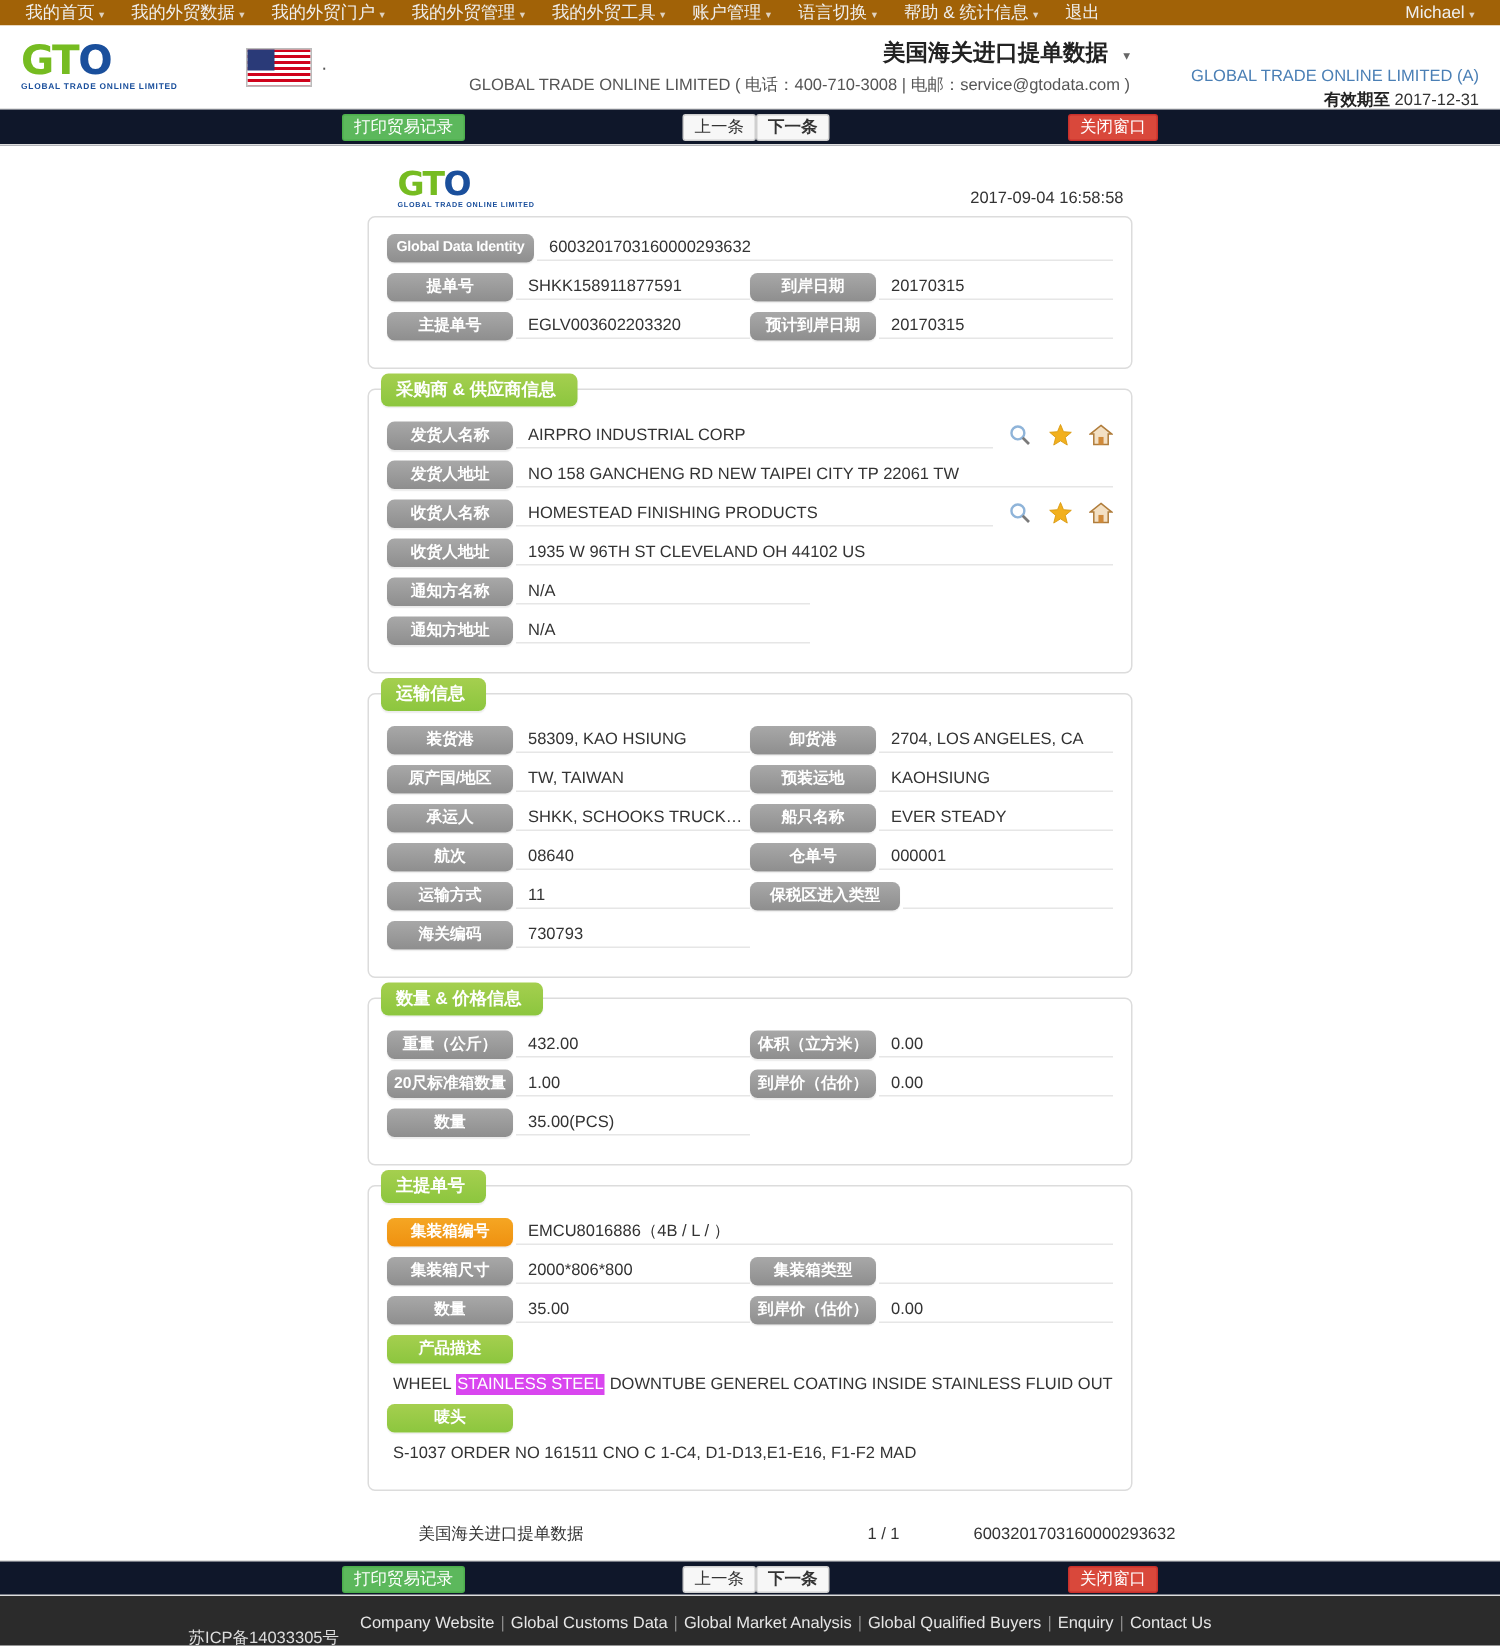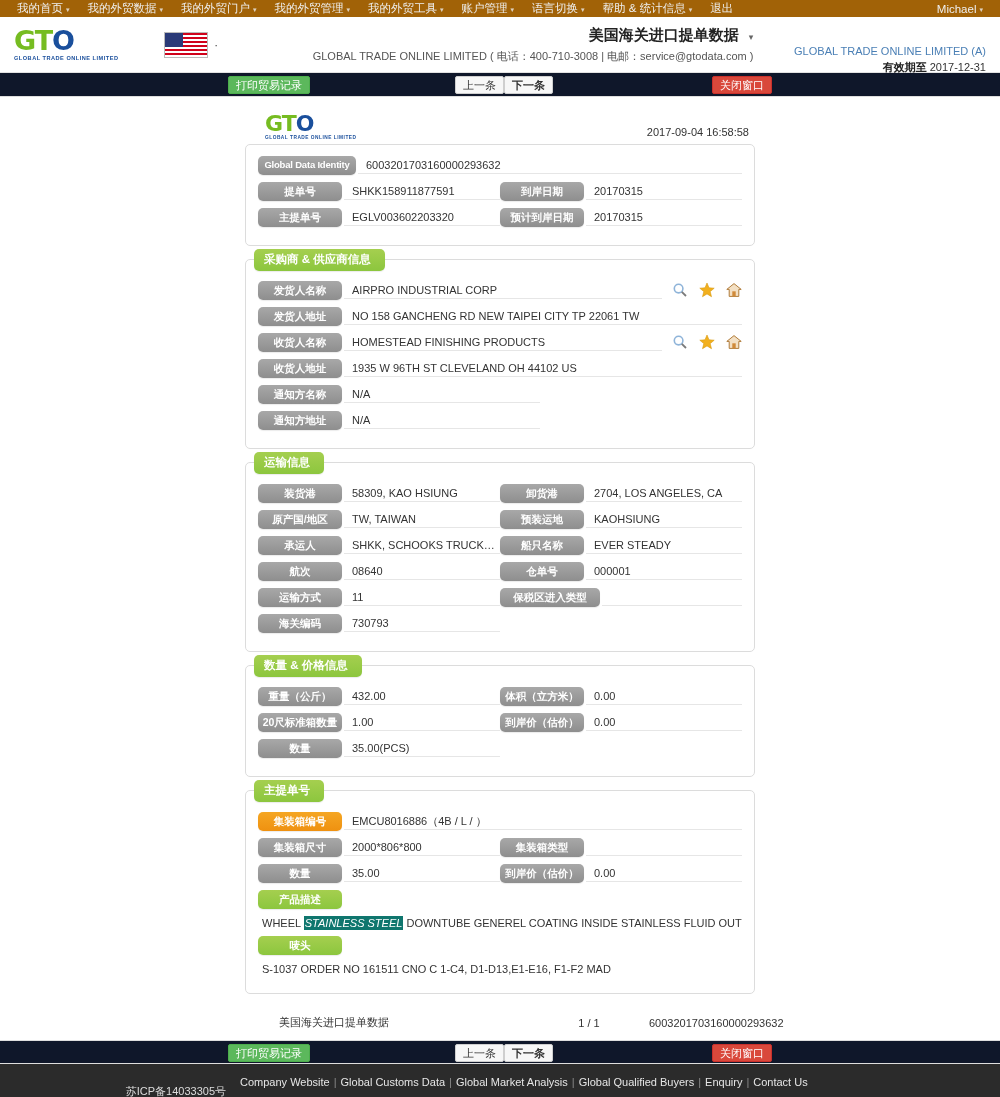--- a/index.html
+++ b/index.html
@@ -121,21 +121,21 @@
   }
   .val.short{ max-width:196px; }
 
   .icons{ flex:none; display:flex; gap:11px; padding-left:10px; align-items:center;}
   .ico{ width:16px; height:16px; cursor:pointer; display:block;}
 
   .fulltext{
     font-size:11px; color:#333; padding:4px 2px 4px 4px; line-height:15px;
     white-space:nowrap; overflow:hidden;
   }
-  .hl{ background:#0f766e; color:#fff; padding:1px 1px;font-style:italic;}
+  .hl{ background:#d946ef; color:#fff; padding:1px 1px;}
 
   .chip-line{ margin-bottom:3px; }
   .chip-line .chip{ margin-left:0; }
 
   .sheet-foot{
     display:flex; align-items:center; font-size:11px; color:#333;
     padding:8px 6px 10px 34px;
   }
   .sheet-foot .f1{ flex:0 0 250px;}
   .sheet-foot .f2{ flex:0 0 120px; text-align:center;}

